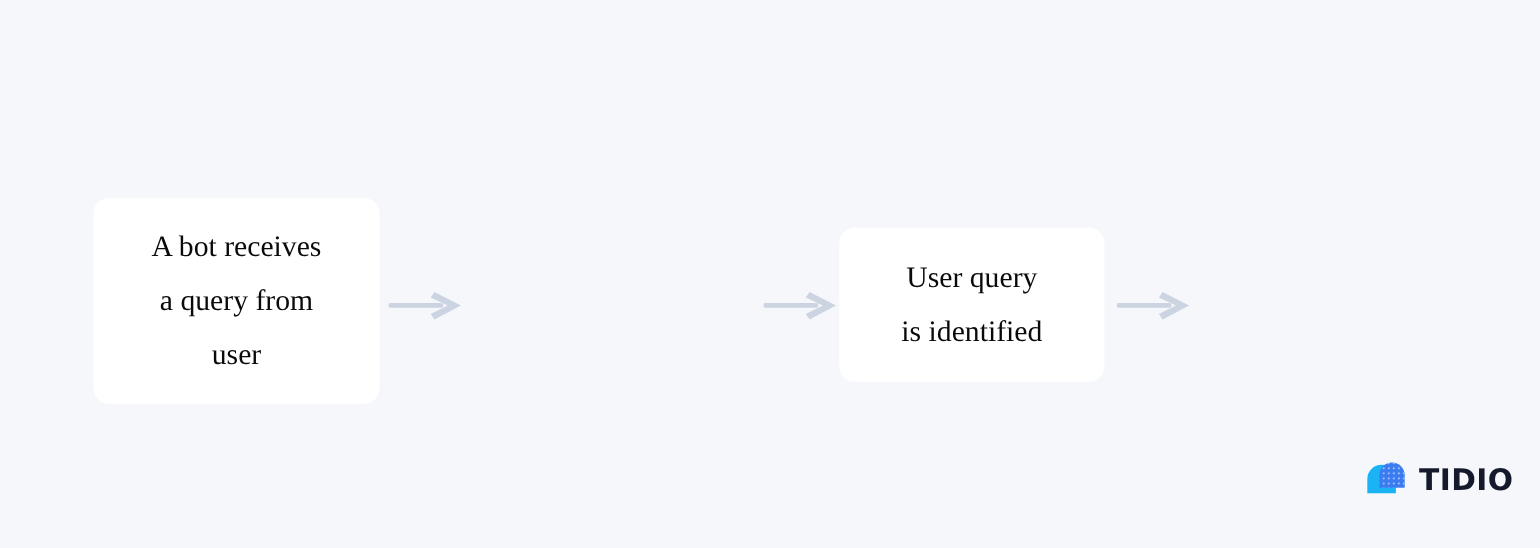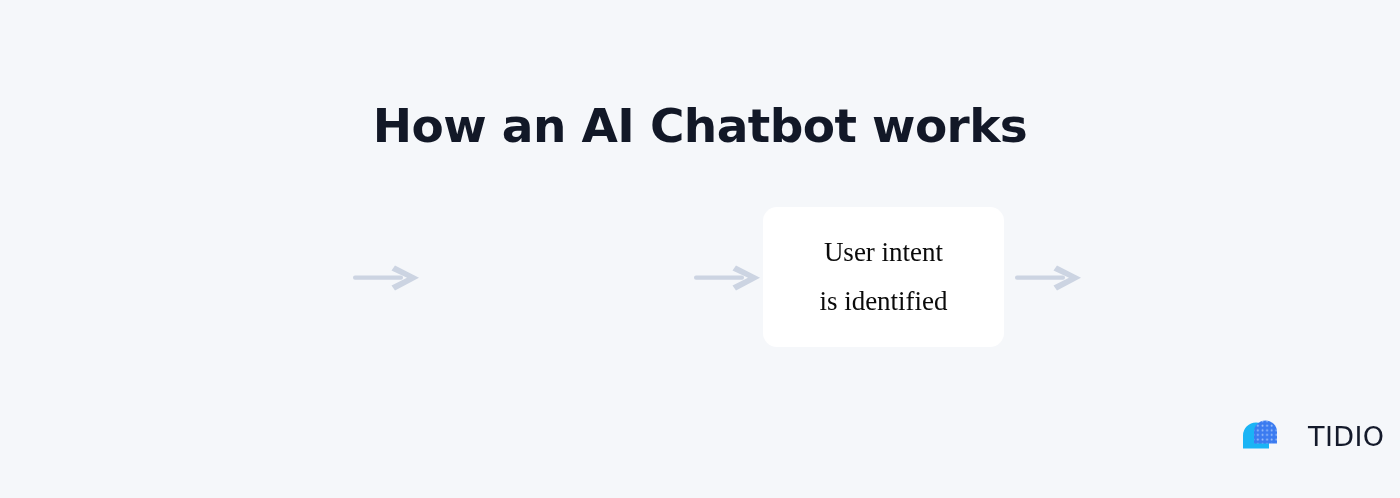--- a/index.html
+++ b/index.html
@@ -87,52 +87,56 @@
   }
   .brand-mark {
     width: 44px;
     height: 44px;
     flex: 0 0 44px;
   }
   .brand-mark svg { display: block; width: 44px; height: 44px; }
   .brand-word {
     font-family: "DejaVu Sans", sans-serif;
     font-size: 27px;
-    font-weight: 400;
+    font-weight: 700;
     letter-spacing: 0.4px;
     color: #141a2b;
-    margin-left: 26px;
+    margin-left: 8px;
     line-height: 30px;
   }
 </style>
 </head>
 <body>
 
 <div class="stage">
 
-  <h1 class="page-title">How an AI Chatbot works</h1>
 
+  <div class="card card-1">
+    <div class="card-text">A bot receives
+a query from
+user</div>
+  </div>
 
   <div class="arrow arrow-1">
     <svg viewBox="0 0 68 32" xmlns="http://www.w3.org/2000/svg">
       <rect x="0" y="13.5" width="50" height="4.2" rx="2" fill="#ccd4e2"></rect>
       <path d="M42 3.5 L66 15.8 L42 28.5 L38.5 23.5 L54 15.8 L38.5 8.5 Z" fill="#ccd4e2"></path>
     </svg>
   </div>
 
 
   <div class="arrow arrow-2">
     <svg viewBox="0 0 68 32" xmlns="http://www.w3.org/2000/svg">
       <rect x="0" y="13.5" width="50" height="4.2" rx="2" fill="#ccd4e2"></rect>
       <path d="M42 3.5 L66 15.8 L42 28.5 L38.5 23.5 L54 15.8 L38.5 8.5 Z" fill="#ccd4e2"></path>
     </svg>
   </div>
 
   <div class="card card-3">
-    <div class="card-text">User intent
+    <div class="card-text">User query
 is identified</div>
   </div>
 
   <div class="arrow arrow-3">
     <svg viewBox="0 0 68 32" xmlns="http://www.w3.org/2000/svg">
       <rect x="0" y="13.5" width="50" height="4.2" rx="2" fill="#ccd4e2"></rect>
       <path d="M42 3.5 L66 15.8 L42 28.5 L38.5 23.5 L54 15.8 L38.5 8.5 Z" fill="#ccd4e2"></path>
     </svg>
   </div>
 

